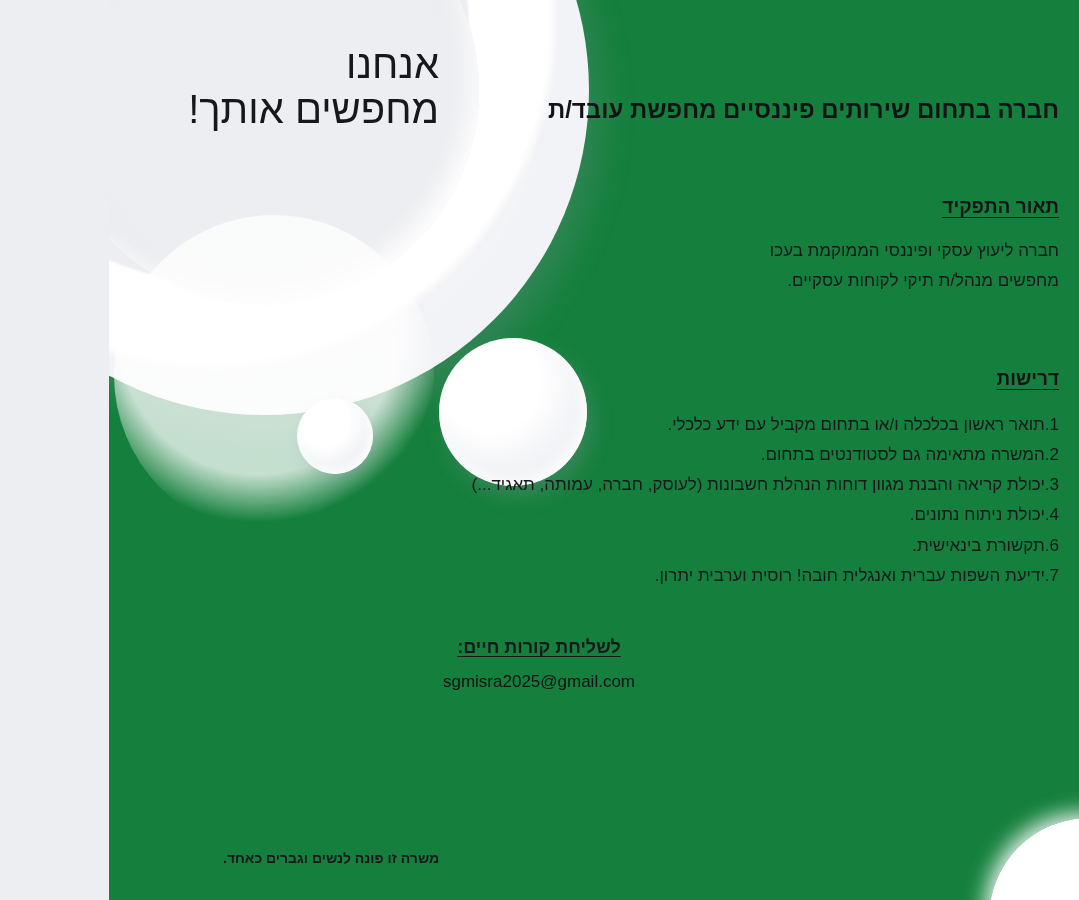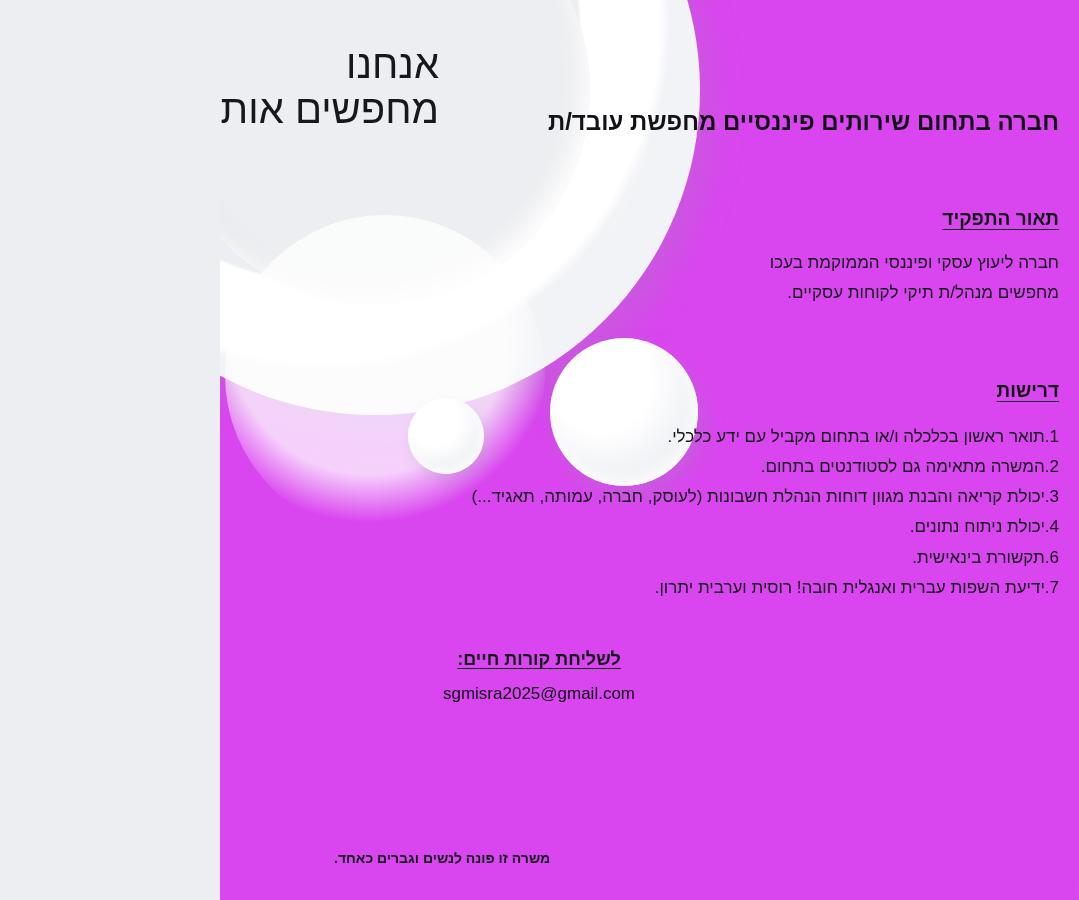--- a/index.html
+++ b/index.html
@@ -9,23 +9,23 @@
   body {
     width: 1079px;
     height: 900px;
     background: #edeef1;
     font-family: "Liberation Sans", sans-serif;
     color: #1a1a1a;
     overflow: hidden;
   }
   .poster {
     position: relative;
-    width: 859px;
+    width: 970px;
     height: 900px;
-    background: #d946ef;
+    background: #15803d;
     overflow: hidden;
   }
 
   
   .deco {
     position: absolute;
     border-radius: 50%;
     pointer-events: none;
   }
   
@@ -109,21 +109,21 @@
     font-weight: 400;
     line-height: 1.12;
     color: #16181c;
     letter-spacing: 0px;
   }
 
   
   .content {
     position: absolute;
     right: 20px;
-    top: 108px;
+    top: 96px;
     width: 1040px;
     direction: rtl;
     text-align: right;
     z-index: 4;
   }
   .title {
     font-size: 24px;
     font-weight: bold;
     color: #121317;
     padding-left: 0;

